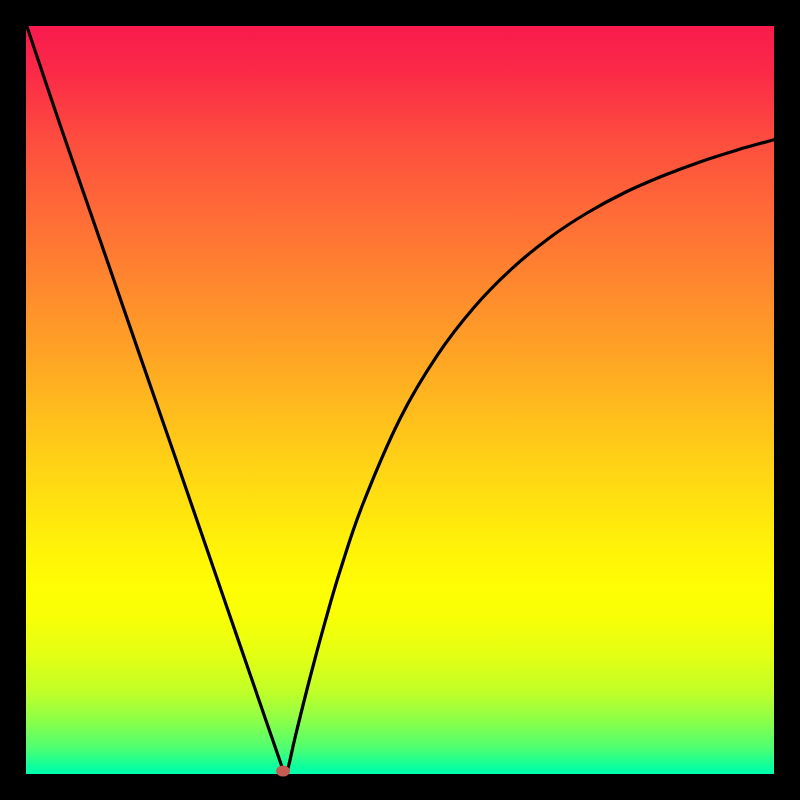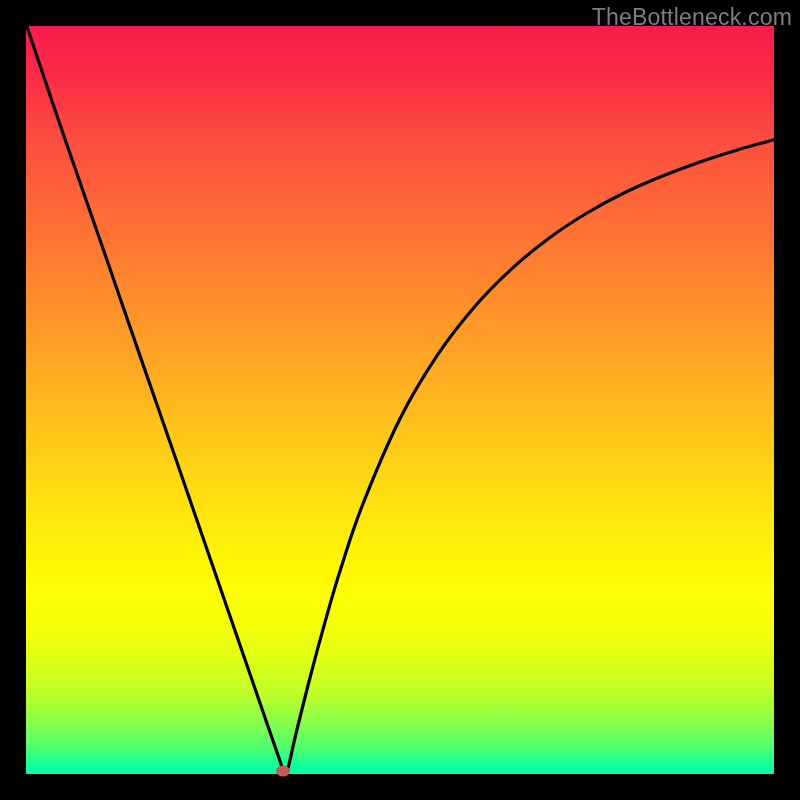--- a/index.html
+++ b/index.html
@@ -67,20 +67,19 @@
     border-radius: 50% / 50%;
     background: #c85a54;
     z-index: 4;
     transform: translate(-50%, -50%);
   }
 </style>
 </head>
 <body>
 
 <div class="frame">
-  <div class="watermark">TheBottleneck.com</div>
   <div class="plot">
     <svg class="curve" viewBox="0 0 748 748" preserveAspectRatio="none">
       <path id="curve-path" fill="none" stroke-width="3.2" stroke-linecap="round" stroke-linejoin="round" d="M 0.75 0.00 C 7.35 19.52, 24.07 69.55, 37.40 108.46 C 50.73 147.37, 61.34 177.26, 74.80 216.17 C 88.26 255.08, 98.74 285.72, 112.20 324.63 C 125.66 363.54, 136.14 393.43, 149.60 432.34 C 163.06 471.25, 176.23 509.57, 187.00 540.80 C 197.77 572.04, 202.71 586.36, 209.44 605.88 C 216.17 625.40, 220.36 637.55, 224.40 649.26 C 228.44 660.98, 229.19 663.15, 231.88 670.96 C 234.57 678.77, 236.67 684.84, 239.36 692.65 C 242.05 700.46, 244.15 706.53, 246.84 714.34 C 249.53 722.15, 252.30 730.38, 254.32 736.03 C 256.34 741.69, 256.71 744.54, 258.06 745.76 C 259.41 746.97, 259.78 749.09, 261.80 742.76 C 263.82 736.44, 265.24 727.16, 269.28 710.60 C 273.32 694.04, 278.85 671.49, 284.24 650.76 C 289.63 630.03, 293.81 614.53, 299.20 595.41 C 304.59 576.29, 307.43 565.55, 314.16 544.54 C 320.89 523.54, 325.83 506.05, 336.60 478.72 C 347.37 451.39, 360.54 419.63, 374.00 392.70 C 387.46 365.77, 397.94 349.32, 411.40 329.12 C 424.86 308.92, 435.34 296.12, 448.80 280.50 C 462.26 264.88, 472.74 254.74, 486.20 242.35 C 499.66 229.97, 510.14 221.65, 523.60 211.68 C 537.06 201.72, 547.54 195.08, 561.00 187.00 C 574.46 178.92, 584.94 173.40, 598.40 166.80 C 611.86 160.21, 622.34 155.87, 635.80 150.35 C 649.26 144.83, 659.74 140.85, 673.20 136.14 C 686.66 131.42, 697.14 128.21, 710.60 124.17 C 724.06 120.13, 741.27 115.58, 748.00 113.70" stroke="#000000"></path>
     </svg>
     <div id="marker" class="marker" style="left: 256.564px; top: 745.008px; background: rgb(200, 90, 84);"></div>
   </div>
 </div>
 
 </body></html>

